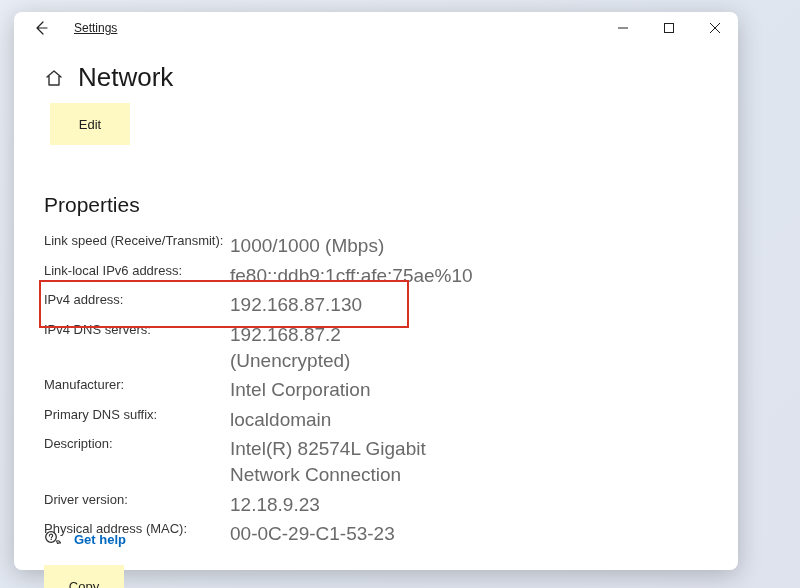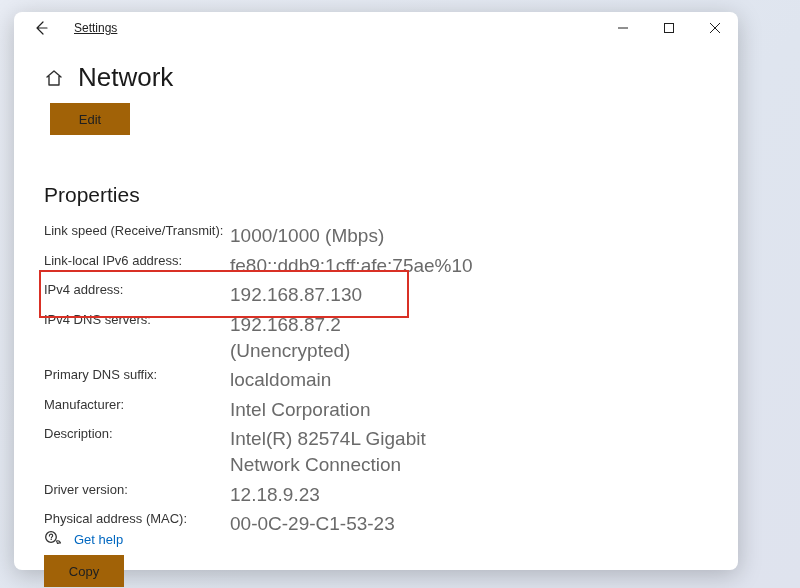--- a/index.html
+++ b/index.html
@@ -70,22 +70,22 @@
   }
   .page-title {
     font-size: 26px;
     font-weight: 400;
     color: #1a1a1a;
   }
   .edit-btn, .copy-btn {
     margin-top: 10px;
     margin-left: 6px;
     width: 80px;
-    height: 32px;
-    background: #a16207;
+    height: 42px;
+    background: #fef9c3;
     border: none;
     font-size: 13px;
     color: #202020;
     cursor: pointer;
     display: inline-flex;
     align-items: center;
     justify-content: center;
   }
   .copy-btn {
     margin-top: 16px;
@@ -136,20 +136,21 @@
     left: 30px;
     bottom: 22px;
     display: flex;
     align-items: center;
     gap: 12px;
   }
   .help-link {
     color: #0067c0;
     font-size: 13px;
     text-decoration: none;
+    font-weight: bold;
   }
   svg { display: block; }
 </style>
 </head>
 <body>
 
 <div class="window">
 
   <div class="titlebar">
     <div class="back-btn">
@@ -206,26 +207,26 @@
       </div>
       <div class="prop-row">
         <div class="prop-label">IPv4 address:</div>
         <div class="prop-value">192.168.87.130</div>
       </div>
       <div class="prop-row">
         <div class="prop-label">IPv4 DNS servers:</div>
         <div class="prop-value">192.168.87.2 (Unencrypted)</div>
       </div>
       <div class="prop-row">
+        <div class="prop-label">Manufacturer:</div>
+        <div class="prop-value">Intel Corporation</div>
+      </div>
+      <div class="prop-row">
         <div class="prop-label">Primary DNS suffix:</div>
         <div class="prop-value">localdomain</div>
-      </div>
-      <div class="prop-row">
-        <div class="prop-label">Manufacturer:</div>
-        <div class="prop-value">Intel Corporation</div>
       </div>
       <div class="prop-row">
         <div class="prop-label">Description:</div>
         <div class="prop-value">Intel(R) 82574L Gigabit Network Connection</div>
       </div>
       <div class="prop-row">
         <div class="prop-label">Driver version:</div>
         <div class="prop-value">12.18.9.23</div>
       </div>
       <div class="prop-row">

